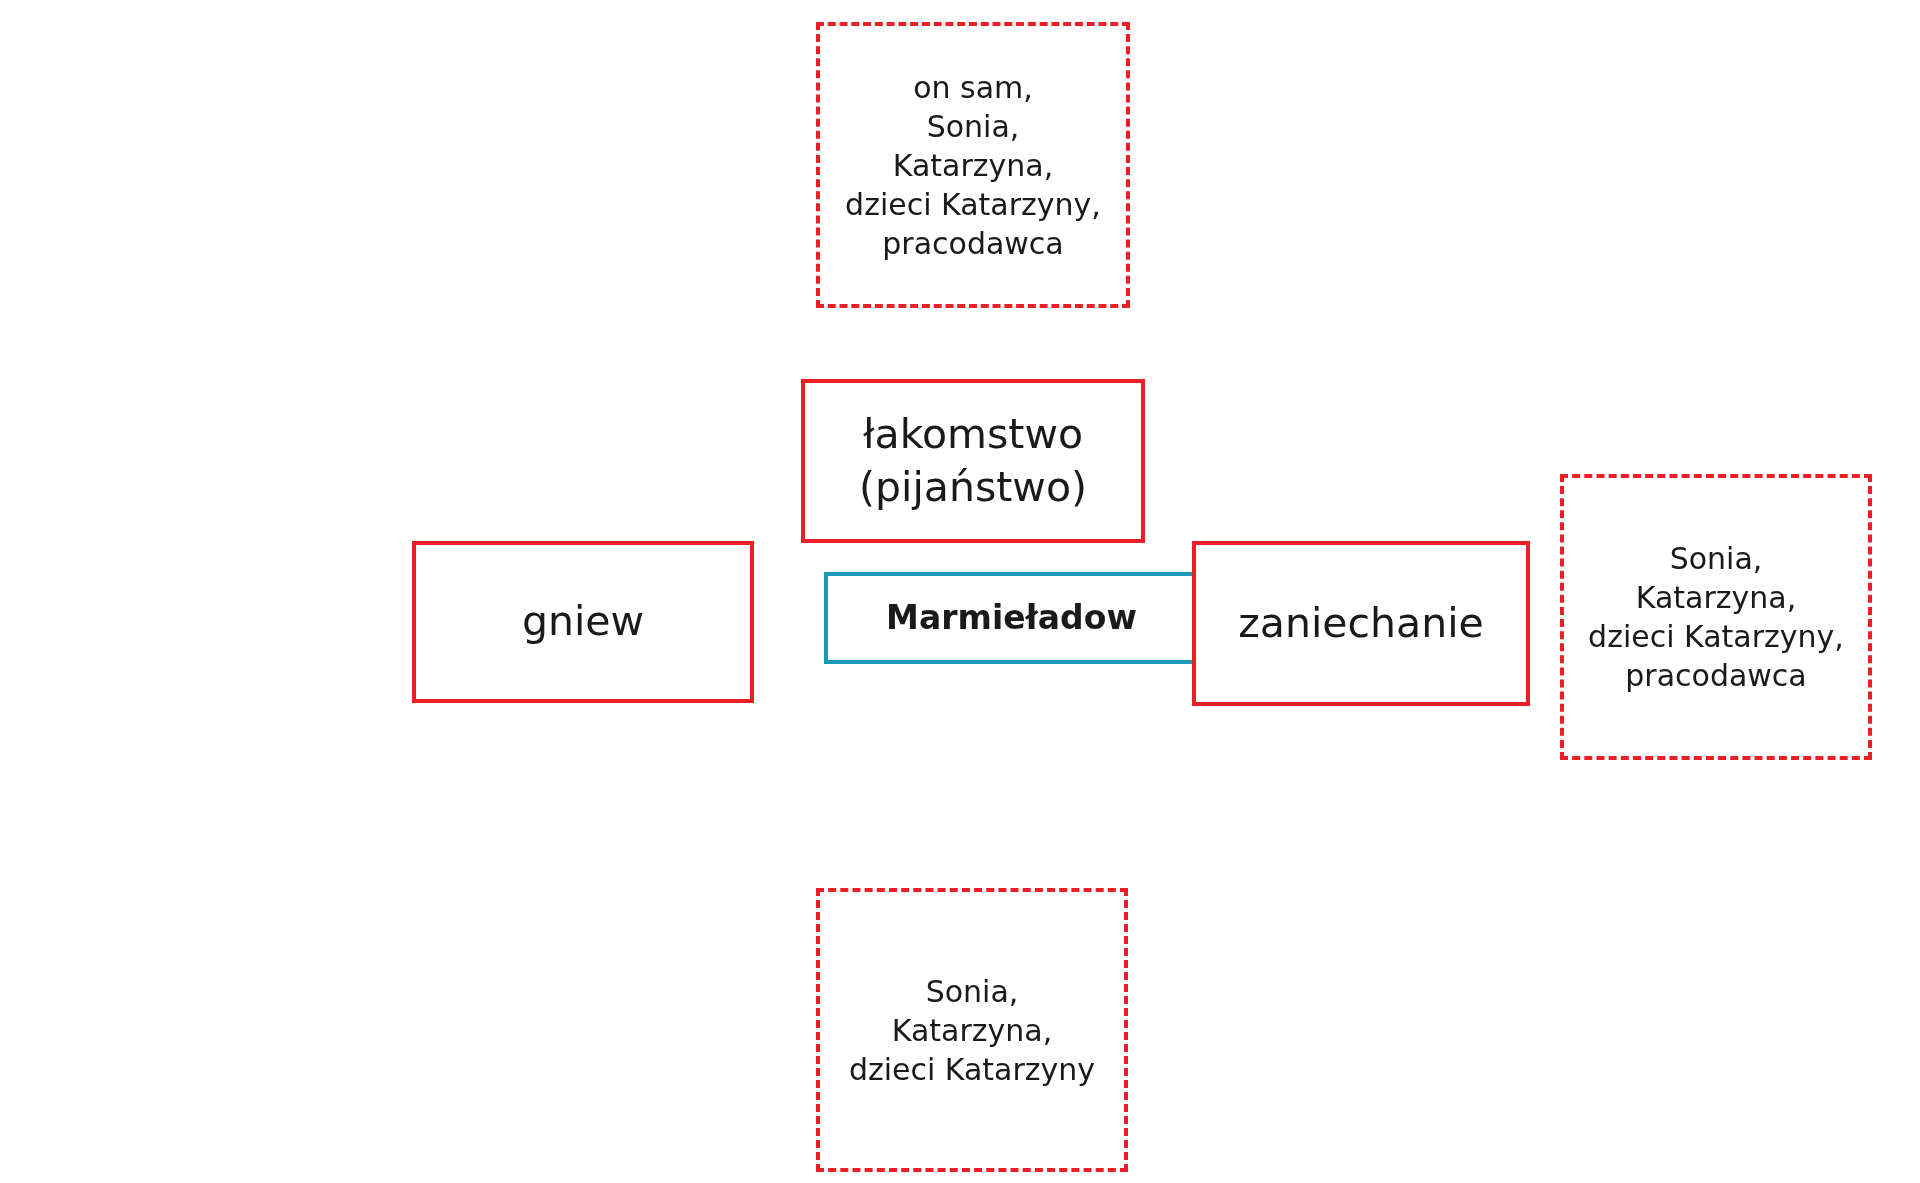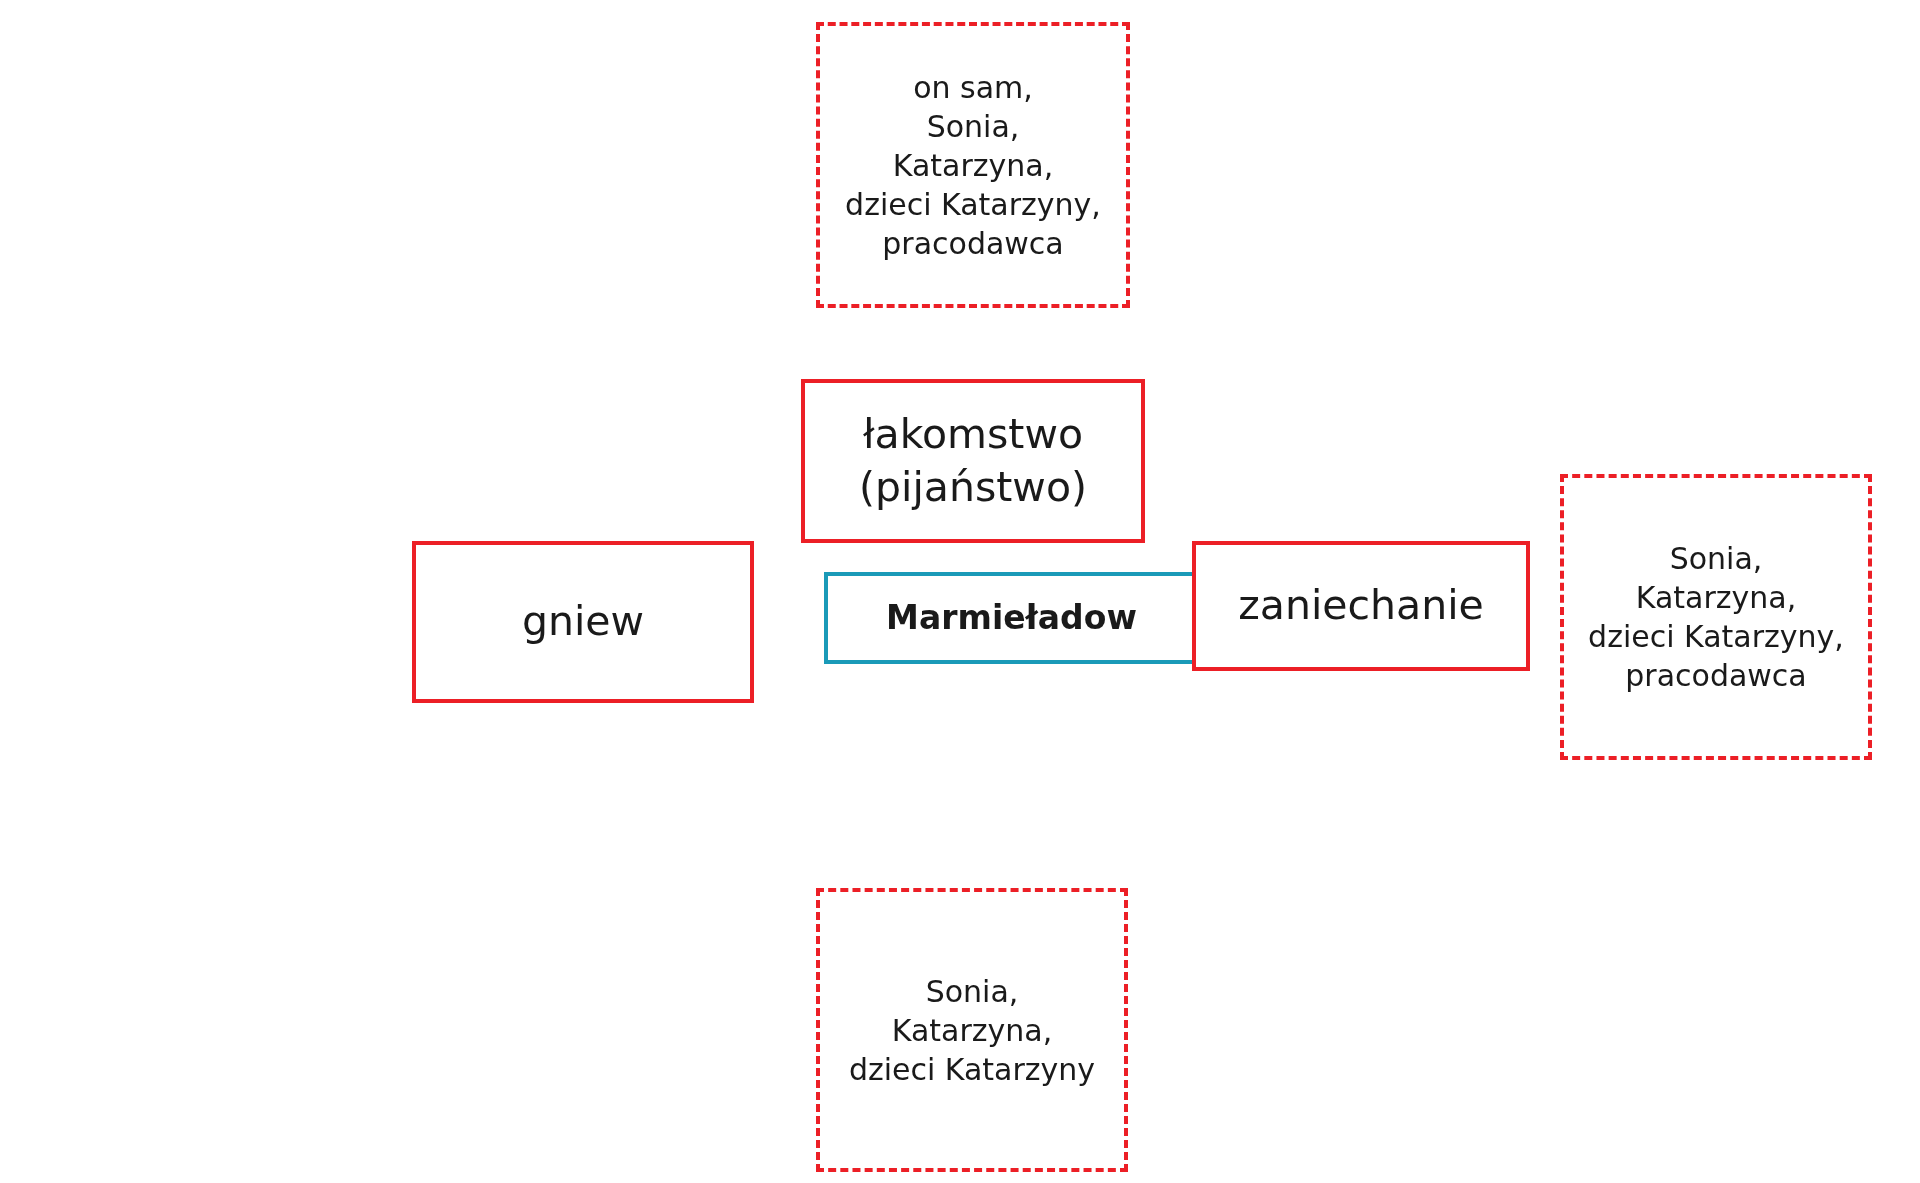--- a/index.html
+++ b/index.html
@@ -78,21 +78,21 @@
 
 
   <div class="node solid" style="left:412px; top:541px; width:342px; height:162px;">
     <span class="label">gniew</span>
   </div>
 
   <div class="node center" style="left:785px; top:572px; width:375px; height:92px;margin-left:39px;">
     <span class="label">Marmieładow</span>
   </div>
 
-  <div class="node solid" style="left:1192px; top:541px; width:338px; height:130px;">
+  <div class="node solid" style="left:1192px; top:541px; width:338px; height:165px;">
     <span class="label">zaniechanie</span>
   </div>
 
   <div class="node dashed" style="left:1560px; top:474px; width:312px; height:286px;">
     <span class="label">Sonia,
 Katarzyna,
 dzieci Katarzyny,
 pracodawca</span>
   </div>
 

